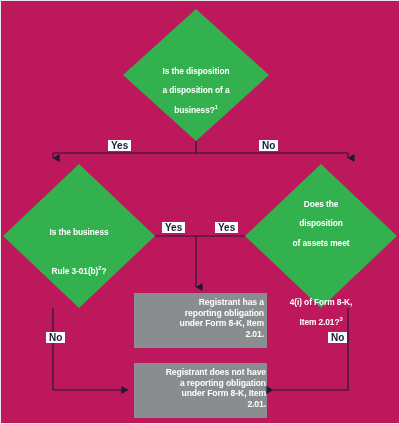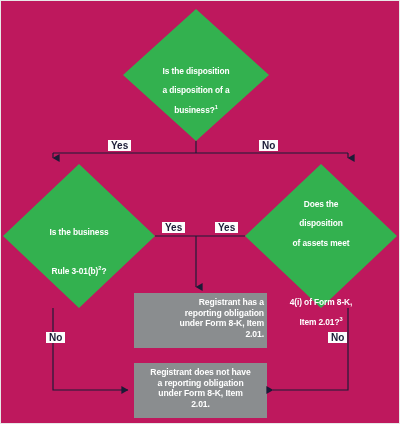--- a/index.html
+++ b/index.html
@@ -132,21 +132,21 @@
     <br>
     <span>4(i) of Form 8-K,</span><br>
     <span>Item 2.01</span><span>?</span><sup class="ref">3</sup>
   </div>
 
   <div class="node-text box-text" style="left:136px; top:296px; width:127px;text-align:right;">Registrant has a
 reporting obligation
 under Form 8-K, Item
 2.01.</div>
 
-  <div class="node-text box-text" style="left:134px; top:366px; width:131px;">Registrant does not have
+  <div class="node-text box-text" style="left:134px; top:366px; width:131px;text-align:right;">Registrant does not have
 a reporting obligation
 under Form 8-K, Item
 2.01.</div>
 
   <div class="edge-label" style="left:107px; top:139px;">Yes</div>
 
   <div class="edge-label" style="left:258px; top:139px;">No</div>
 
   <div class="edge-label" style="left:161px; top:221px;">Yes</div>
 

